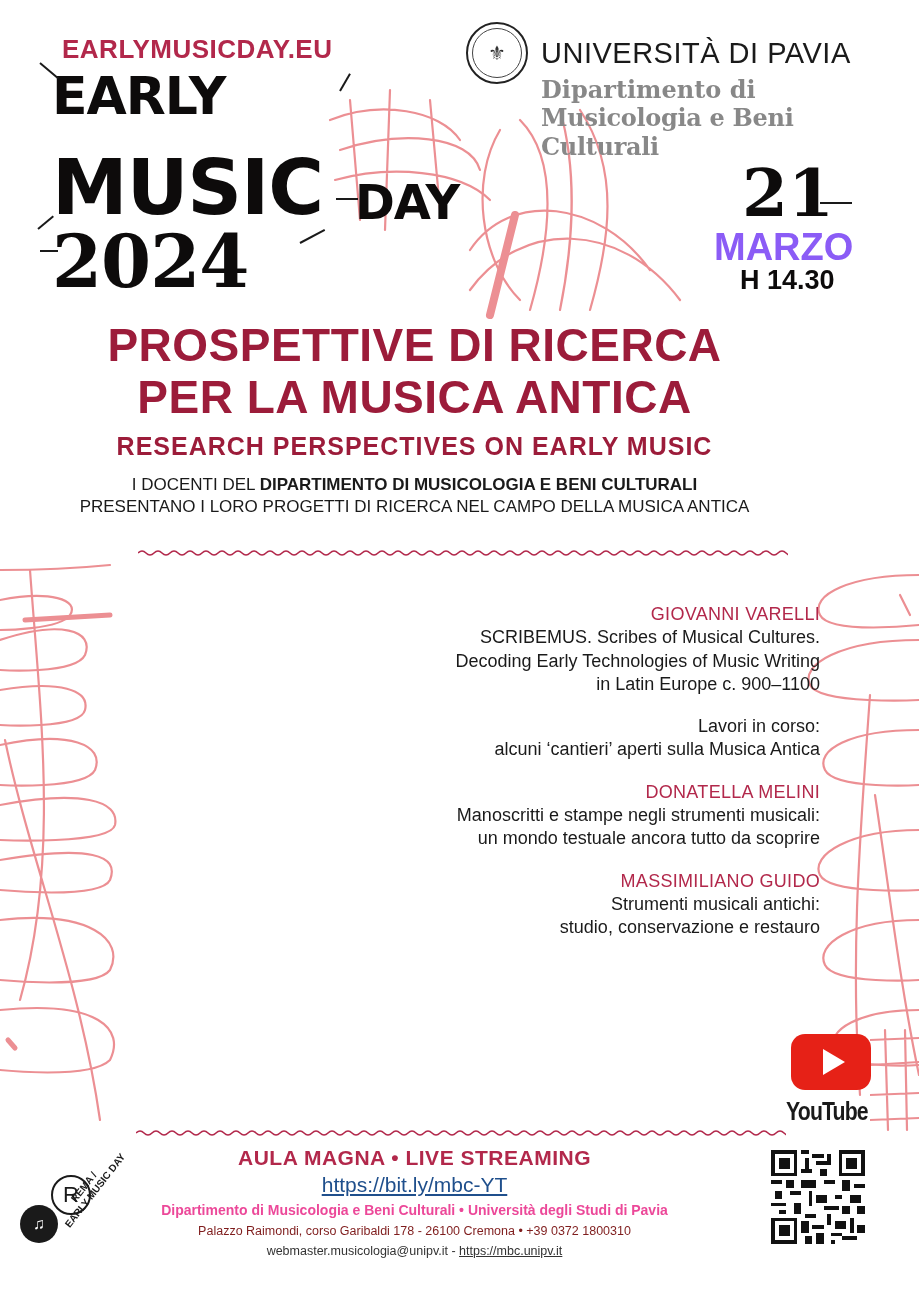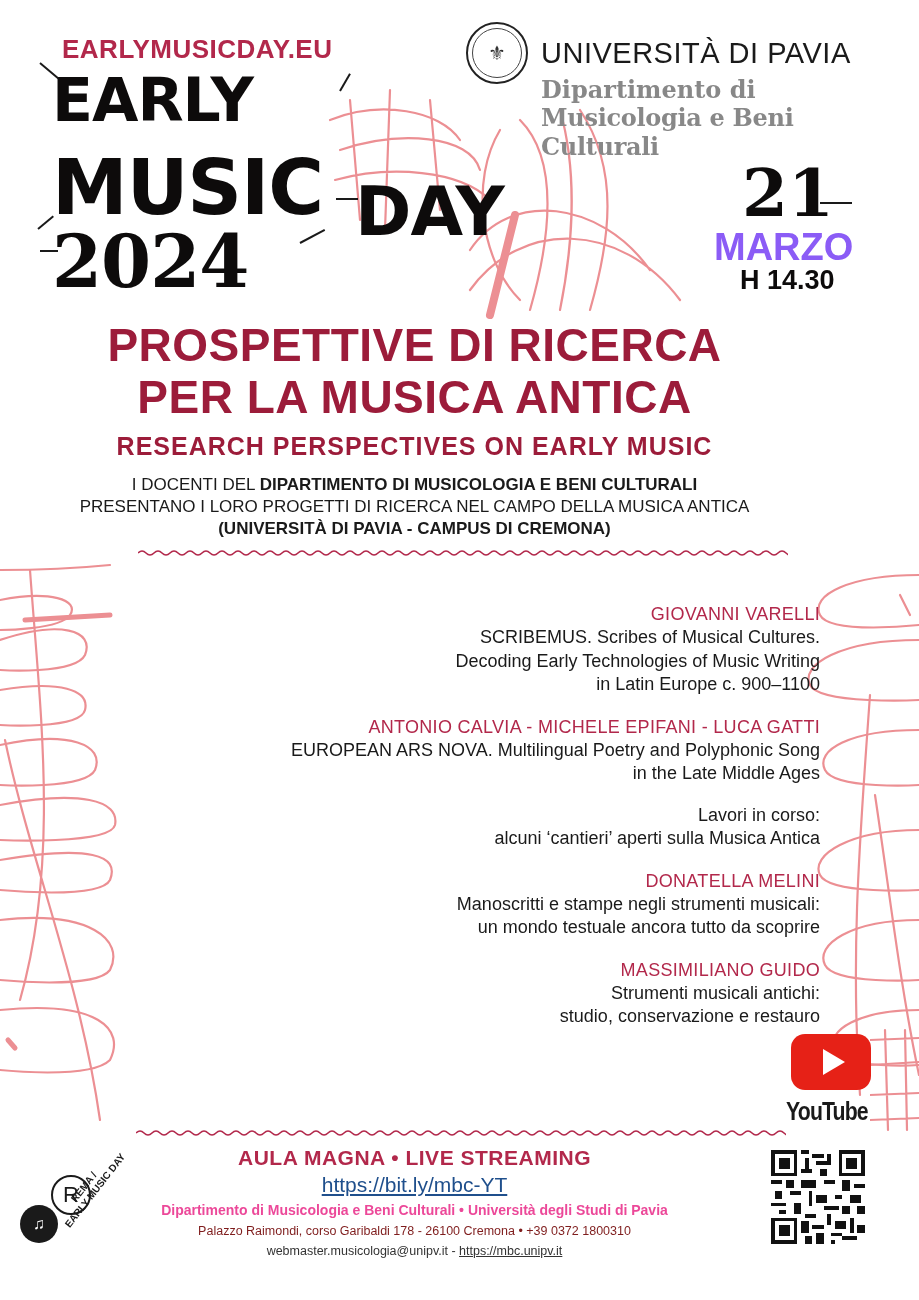--- a/index.html
+++ b/index.html
@@ -7,24 +7,24 @@
     width: 919px; height: 1300px; position: relative; overflow: hidden;
     background: #ffffff; font-family: "Liberation Sans", sans-serif; color: #1a1a1a;
   }
   .abs { position: absolute; }
   .scribble { position: absolute; pointer-events: none; }
   .scribble path { fill: none; stroke: #ec8f93; stroke-width: 2.2; stroke-linecap: round; }
 
   
   .site-url { left: 62px; top: 34px; font-size: 26px; font-weight: bold; color: #b2284b; letter-spacing: 0.5px; }
   .big { font-family: "DejaVu Sans", sans-serif; font-weight: bold; color: #0d0b0b; line-height: 1; letter-spacing: -1px; }
-  .big-early { left: 52px; top: 70px; font-size: 60px; }
+  .big-early { left: 52px; top: 70px; font-size: 52px; }
   .big-music { left: 52px; top: 150px; font-size: 76px; }
   .big-year { left: 52px; top: 226px; font-size: 72px; font-family: "DejaVu Serif", serif; }
-  .big-day { left: 355px; top: 178px; font-size: 68px; }
+  .big-day { left: 355px; top: 178px; font-size: 48px; }
   .tick { position: absolute; height: 2px; background: #1a1a1a; transform-origin: left center; }
 
   .uni-seal { left: 466px; top: 22px; width: 62px; height: 62px; border-radius: 50%; border: 2px solid #222; box-sizing: border-box; display:flex; align-items:center; justify-content:center; }
   .uni-seal .inner { width: 48px; height: 48px; border-radius: 50%; border: 1px solid #444; display:flex; align-items:center; justify-content:center; font-size: 20px; color:#333; }
   .uni-name { left: 541px; top: 37px; font-size: 29px; color: #1a1a1a; letter-spacing: 0.5px; }
   .dept-1 { left: 541px; top: 75px; font-size: 24px; font-family: "DejaVu Serif", serif; font-weight: bold; color: #888888; }
   .dept-2 { left: 541px; top: 103px; font-size: 24px; font-family: "DejaVu Serif", serif; font-weight: bold; color: #888888; letter-spacing: -0.3px; }
 
   .date-day { left: 742px; top: 160px; font-size: 66px; font-family: "DejaVu Serif", serif; font-weight: bold; color: #0d0b0b; line-height: 1; }
   .date-month { left: 714px; top: 228px; font-size: 38px; font-weight: bold; color: #8b5cf6; line-height: 1; }
@@ -116,38 +116,32 @@
 <div class="tick" style="left:820px;top:202px;width:32px;"></div>
 <div class="abs date-month">MARZO</div>
 <div class="abs date-time">H 14.30</div>
 
 <div class="abs center-block title-1">PROSPETTIVE DI RICERCA</div>
 <div class="abs center-block title-2">PER LA MUSICA ANTICA</div>
 <div class="abs center-block subtitle">RESEARCH PERSPECTIVES ON EARLY MUSIC</div>
 <div class="abs center-block intro">
   <div><span>I DOCENTI DEL </span><b>DIPARTIMENTO DI MUSICOLOGIA E BENI CULTURALI</b></div>
   <div>PRESENTANO I LORO PROGETTI DI RICERCA NEL CAMPO DELLA MUSICA ANTICA</div>
-  <div style="font-weight:bold">(UNIVERSITÀ DI PAVIA - CAMPUS DI CREMONA)</div>
 </div>
 
 <svg class="wave" style="left:138px;top:548px" width="650" height="10" viewBox="0 0 650 10">
   <path id="wv" d="M0 5 q4 -4 8 0 t8 0 t8 0 t8 0 t8 0 t8 0 t8 0 t8 0 t8 0 t8 0 t8 0 t8 0 t8 0 t8 0 t8 0 t8 0 t8 0 t8 0 t8 0 t8 0 t8 0 t8 0 t8 0 t8 0 t8 0 t8 0 t8 0 t8 0 t8 0 t8 0 t8 0 t8 0 t8 0 t8 0 t8 0 t8 0 t8 0 t8 0 t8 0 t8 0 t8 0 t8 0 t8 0 t8 0 t8 0 t8 0 t8 0 t8 0 t8 0 t8 0 t8 0 t8 0 t8 0 t8 0 t8 0 t8 0 t8 0 t8 0 t8 0 t8 0 t8 0 t8 0 t8 0 t8 0 t8 0 t8 0 t8 0 t8 0 t8 0 t8 0 t8 0 t8 0 t8 0 t8 0 t8 0 t8 0 t8 0 t8 0 t8 0 t8 0 t8 0 t8 0"></path>
 </svg>
 
 <div class="abs talks">
   <div class="talk">
     <div class="talk-speaker">GIOVANNI VARELLI</div>
     <div class="talk-title">SCRIBEMUS. Scribes of Musical Cultures.</div>
     <div class="talk-title">Decoding Early Technologies of Music Writing</div>
     <div class="talk-title">in Latin Europe c. 900–1100</div>
-  </div>
-  <div class="talk">
-    <div class="talk-speaker">ANTONIO CALVIA - MICHELE EPIFANI - LUCA GATTI</div>
-    <div class="talk-title">EUROPEAN ARS NOVA. Multilingual Poetry and Polyphonic Song</div>
-    <div class="talk-title">in the Late Middle Ages</div>
   </div>
   <div class="talk">
     <div class="talk-title">Lavori in corso:</div>
     <div class="talk-title">alcuni ‘cantieri’ aperti sulla Musica Antica</div>
   </div>
   <div class="talk">
     <div class="talk-speaker">DONATELLA MELINI</div>
     <div class="talk-title">Manoscritti e stampe negli strumenti musicali:</div>
     <div class="talk-title">un mondo testuale ancora tutto da scoprire</div>
   </div>

